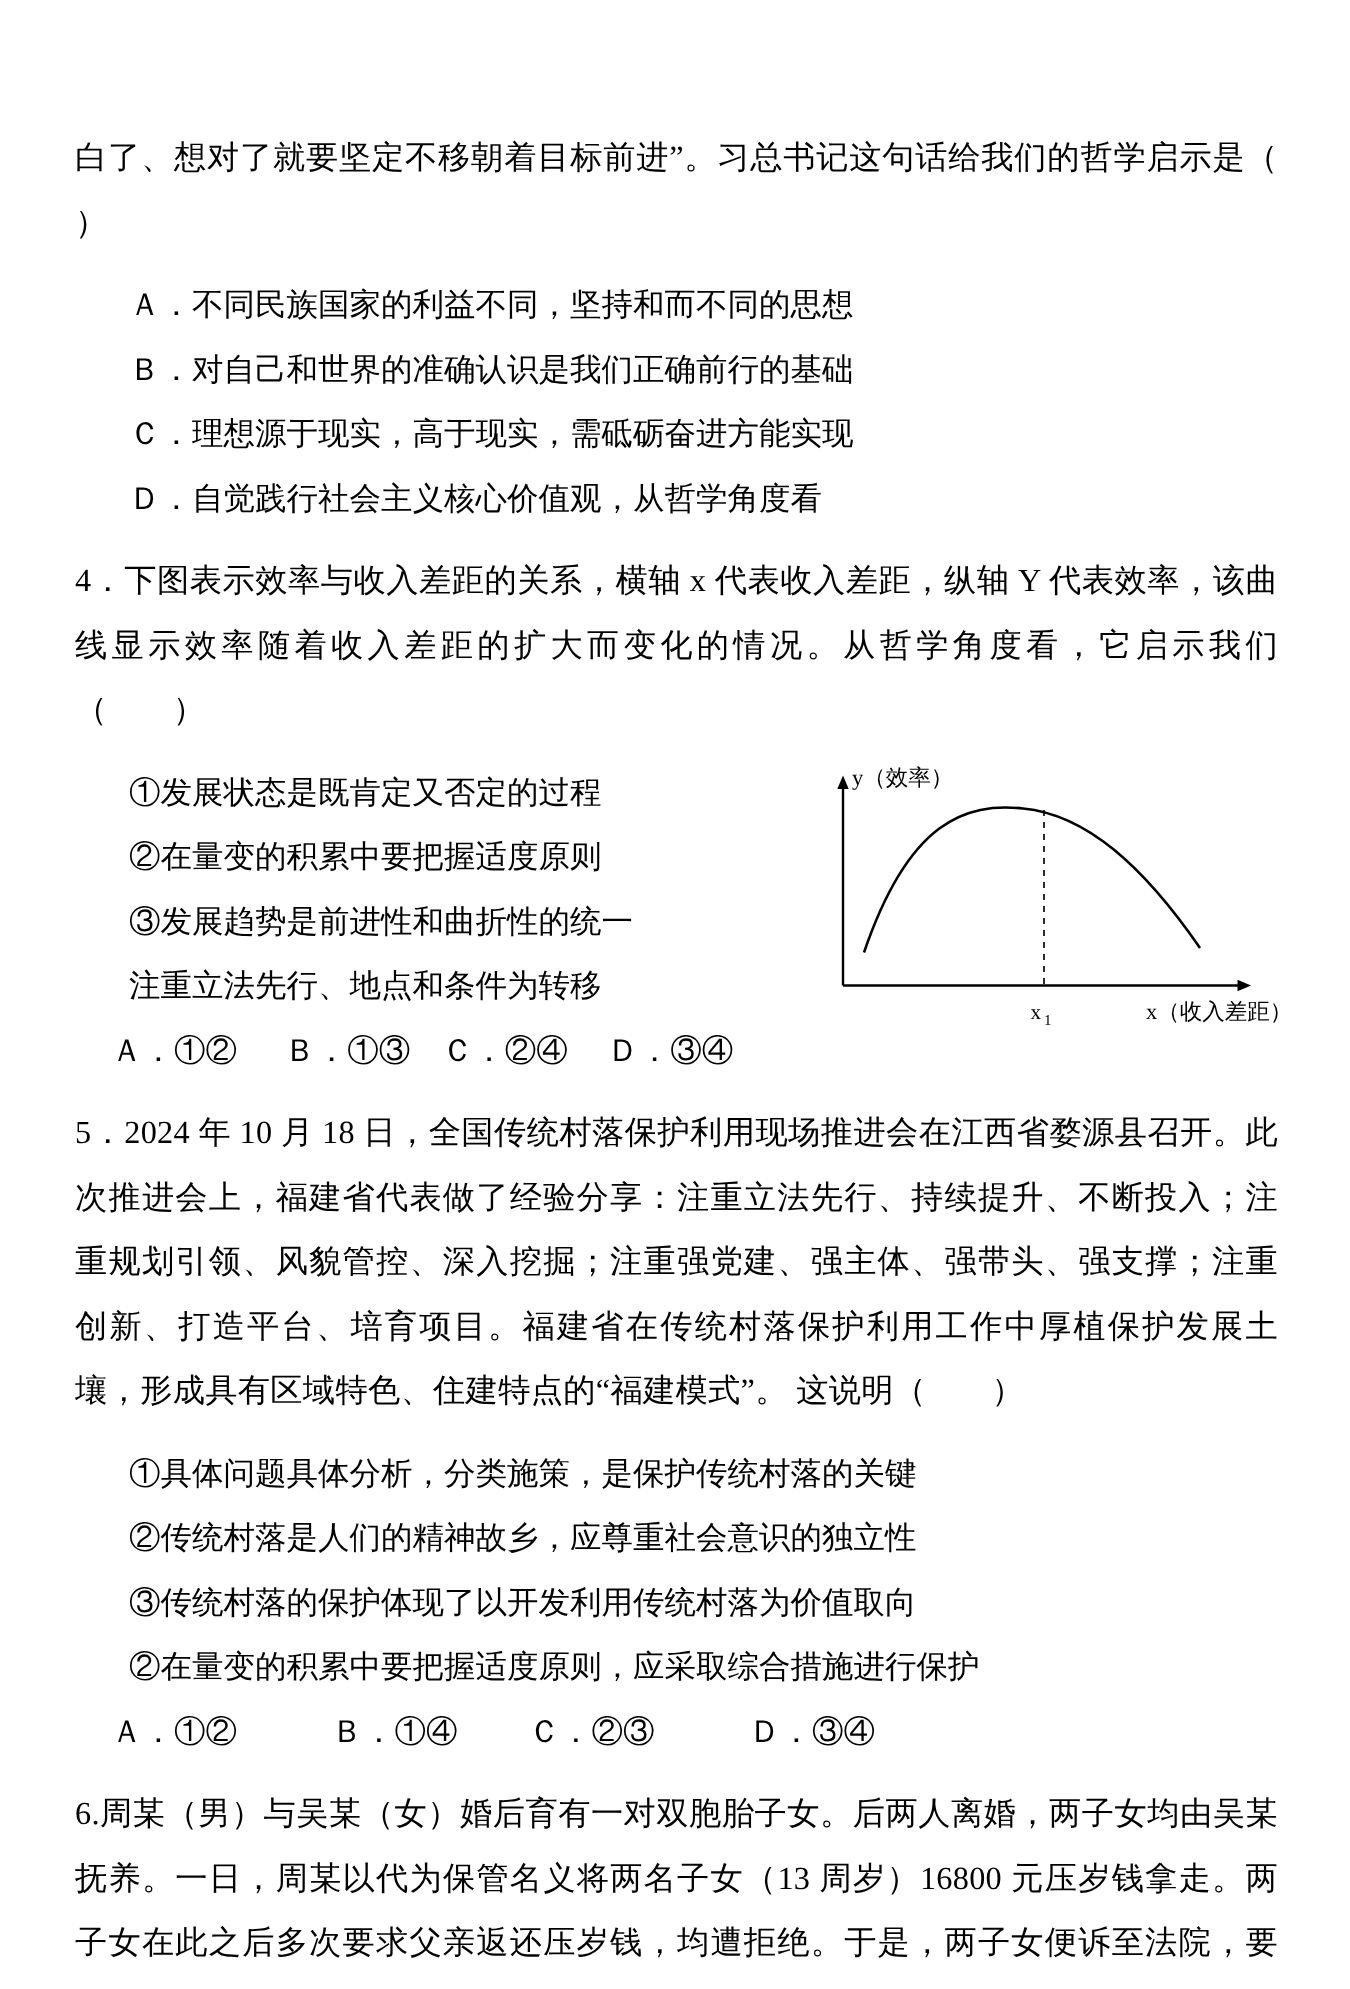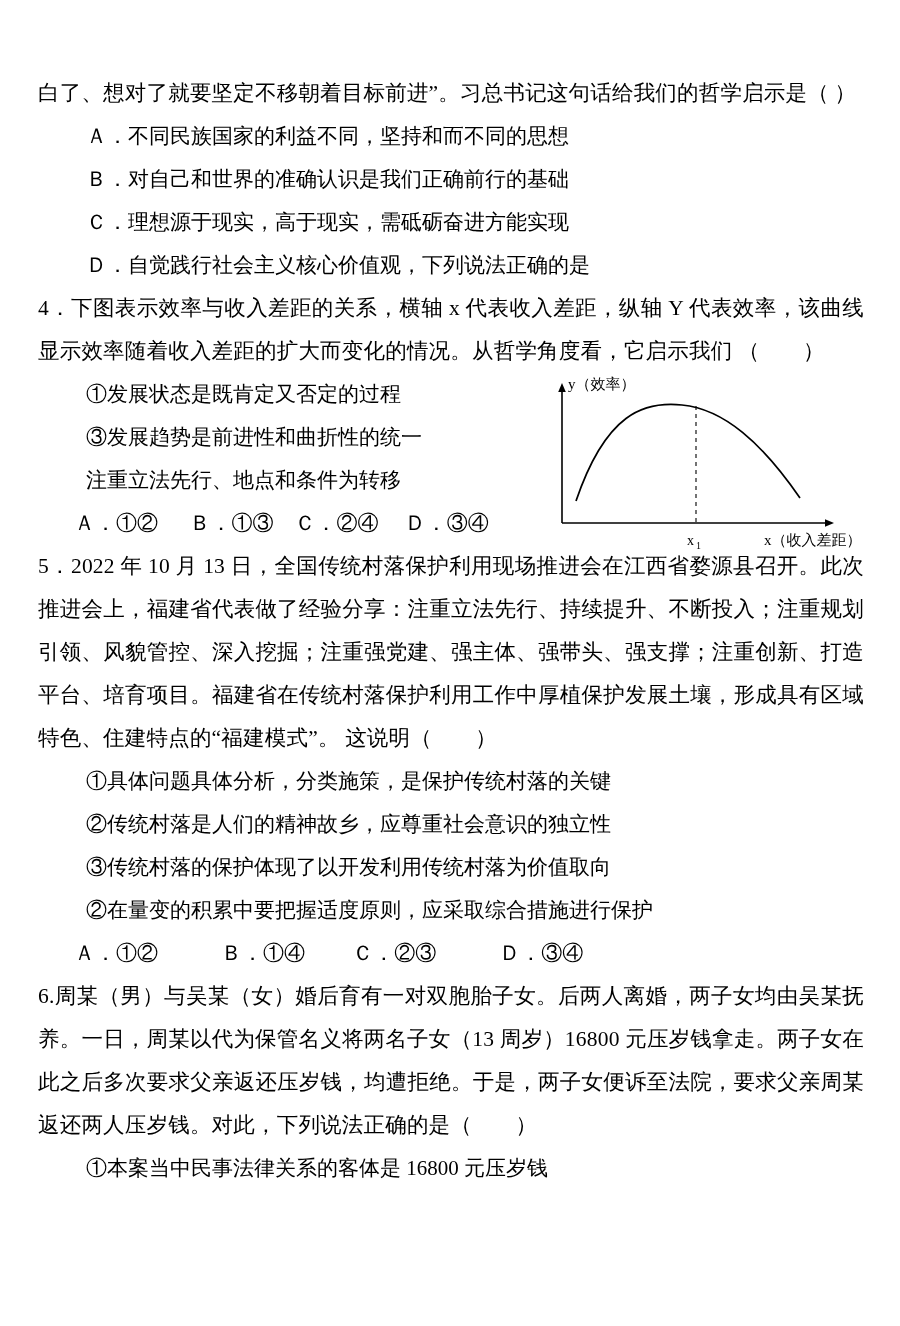--- a/index.html
+++ b/index.html
@@ -27,21 +27,21 @@
     position: absolute;
     left: 38px;
     top: 72px;
     width: 826px;
   }
   .para {
     font-size: 21.5px;
     line-height: 43px;
     text-align: justify;
     text-justify: inter-ideograph;
-    margin: 0;
+    margin: 12px;
     letter-spacing: 0.2px;
   }
   .opt-line {
     font-size: 21px;
     line-height: 43px;
     margin: 0;
     padding-left: 48px;
     white-space: pre;
   }
   .ans-row {
@@ -72,27 +72,28 @@
 <body>
 
 <div class="page">
   <div class="content">
 
     <p class="para">白了、想对了就要坚定不移朝着目标前进”。习总书记这句话给我们的哲学启示是（    ）</p>
 
     <p class="opt-line">Ａ．不同民族国家的利益不同，坚持和而不同的思想</p>
     <p class="opt-line">Ｂ．对自己和世界的准确认识是我们正确前行的基础</p>
     <p class="opt-line">Ｃ．理想源于现实，高于现实，需砥砺奋进方能实现</p>
-    <p class="opt-line">Ｄ．自觉践行社会主义核心价值观，下列说法正确的是</p>
+    <p class="opt-line">Ｄ．自觉践行社会主义核心价值观，从哲学角度看</p>
 
     <p class="para">4．下图表示效率与收入差距的关系，横轴 x 代表收入差距，纵轴 Y 代表效率，该曲线显示效率随着收入差距的扩大而变化的情况。从哲学角度看，它启示我们 （　　）</p>
 
     <div class="q4-block">
       <div class="q4-options">
         <p class="opt-line">①发展状态是既肯定又否定的过程</p>
+        <p class="opt-line">②在量变的积累中要把握适度原则</p>
         <p class="opt-line">③发展趋势是前进性和曲折性的统一</p>
         <p class="opt-line">注重立法先行、地点和条件为转移</p>
         <p class="ans-row">Ａ．①②      Ｂ．①③    Ｃ．②④     Ｄ．③④</p>
       </div>
 
       <div class="figure">
         <svg class="fig-svg" width="350" height="185" viewBox="0 0 350 185" xmlns="http://www.w3.org/2000/svg">
 
           <line x1="48" y1="18" x2="48" y2="150" stroke="#000" stroke-width="1.6"></line>
           <polygon points="48,10 44.2,19 51.8,19" fill="#000"></polygon>
@@ -105,21 +106,21 @@
           <line x1="182" y1="33" x2="182" y2="150" stroke="#000" stroke-width="1.1" stroke-dasharray="4,4"></line>
 
           <text x="54" y="16" font-family="Liberation Serif, serif" font-size="15" fill="#000">y（效率）</text>
           <text x="250" y="172" font-family="Liberation Serif, serif" font-size="15" fill="#000">x（收入差距）</text>
           <text x="173" y="172" font-family="Liberation Serif, serif" font-size="14" fill="#000">x</text>
           <text x="182" y="176" font-family="Liberation Serif, serif" font-size="10" fill="#000">1</text>
         </svg>
       </div>
     </div>
 
-    <p class="para">5．2022 年 10 月 13 日，全国传统村落保护利用现场推进会在江西省婺源县召开。此次推进会上，福建省代表做了经验分享：注重立法先行、持续提升、不断投入；注重规划引领、风貌管控、深入挖掘；注重强党建、强主体、强带头、强支撑；注重创新、打造平台、培育项目。福建省在传统村落保护利用工作中厚植保护发展土壤，形成具有区域特色、住建特点的“福建模式”。 这说明（　　）</p>
+    <p class="para">5．2024 年 10 月 18 日，全国传统村落保护利用现场推进会在江西省婺源县召开。此次推进会上，福建省代表做了经验分享：注重立法先行、持续提升、不断投入；注重规划引领、风貌管控、深入挖掘；注重强党建、强主体、强带头、强支撑；注重创新、打造平台、培育项目。福建省在传统村落保护利用工作中厚植保护发展土壤，形成具有区域特色、住建特点的“福建模式”。 这说明（　　）</p>
 
     <p class="opt-line">①具体问题具体分析，分类施策，是保护传统村落的关键</p>
     <p class="opt-line">②传统村落是人们的精神故乡，应尊重社会意识的独立性</p>
     <p class="opt-line">③传统村落的保护体现了以开发利用传统村落为价值取向</p>
     <p class="opt-line">②在量变的积累中要把握适度原则，应采取综合措施进行保护</p>
     <p class="ans-row">Ａ．①②            Ｂ．①④         Ｃ．②③            Ｄ．③④</p>
 
     <p class="para">6.周某（男）与吴某（女）婚后育有一对双胞胎子女。后两人离婚，两子女均由吴某抚养。一日，周某以代为保管名义将两名子女（13 周岁）16800 元压岁钱拿走。两子女在此之后多次要求父亲返还压岁钱，均遭拒绝。于是，两子女便诉至法院，要求父亲周某返还两人压岁钱。对此，下列说法正确的是（　　）</p>
 
     <p class="opt-line">①本案当中民事法律关系的客体是 16800 元压岁钱</p>

